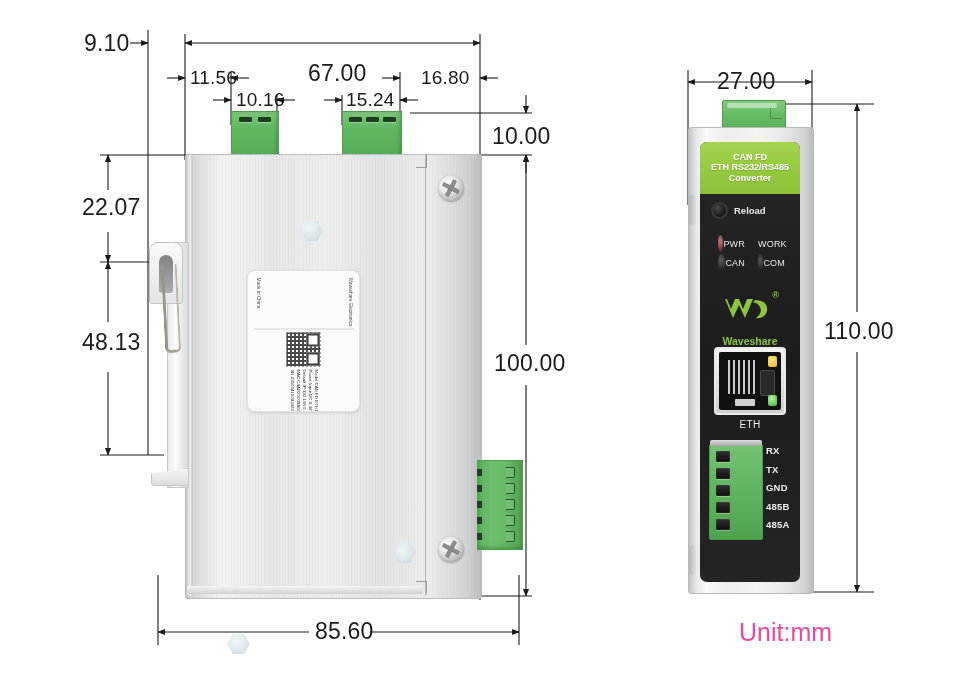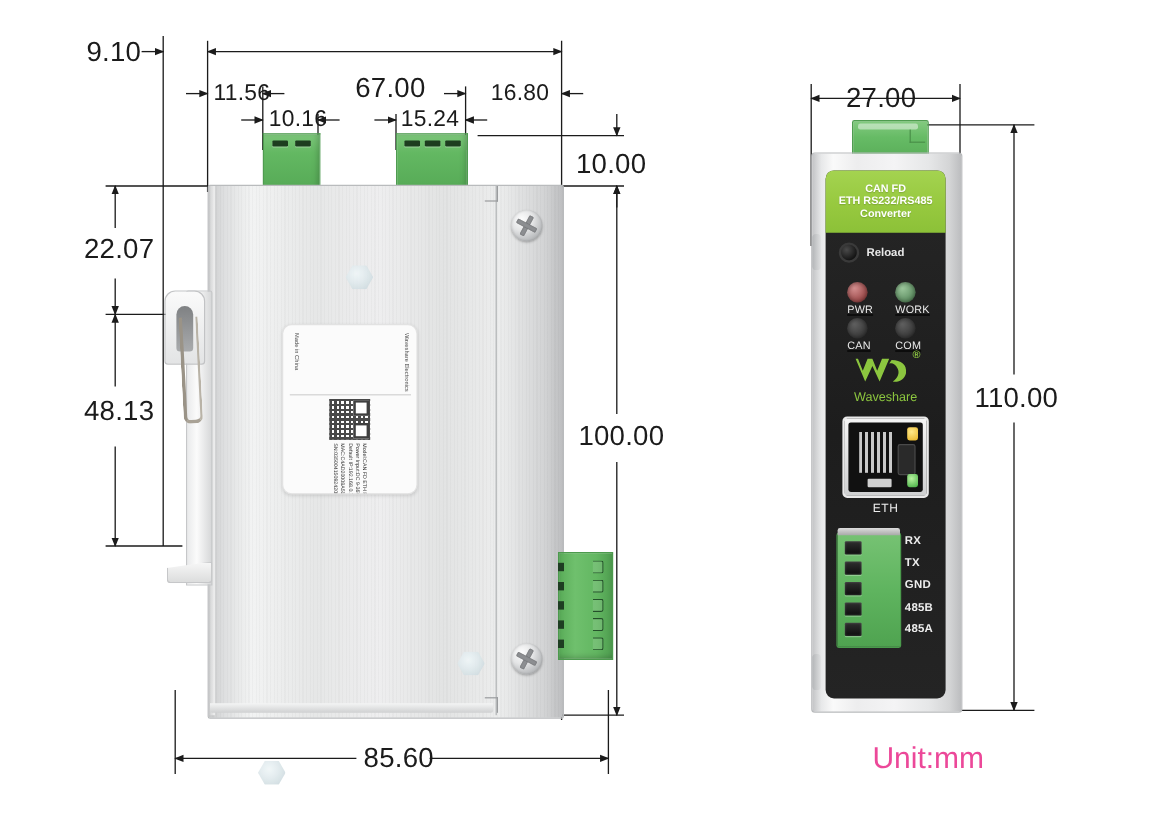--- a/index.html
+++ b/index.html
@@ -9,21 +9,21 @@
   }
   body {
     width: 960px;
     height: 688px;
     position: relative;
     font-family: "Liberation Sans", sans-serif;
     overflow: hidden;
   }
   #stage {
     position: absolute;
-    left: 0; top: 0;
+    left: 12px; top: 0;
     width: 908px; height: 688px;
   }
 
   
   .dim-text {
     position: absolute;
     font-family: "Liberation Sans", sans-serif;
     font-size: 23px;
     color: #1b1b1b;
     letter-spacing: 0.2px;
@@ -411,23 +411,22 @@
     width: 68px;
   }
   .led-row {
     display: flex;
     gap: 13px;
     margin-bottom: 2px;
   }
   .led-cell {
     width: 27px;
     display: flex;
-    flex-direction: column;
-    align-items: flex-start;
-    text-decoration: underline;
+    flex-direction: row;
+    align-items: center;
   }
   .led {
     width: 17px; height: 17px;
     border-radius: 50%;
     box-shadow: inset 0 0 4px rgba(0,0,0,.45);
   }
   .led.pwr  { background: radial-gradient(circle at 35% 30%, #d48f8f, #9c4a4a 70%, #6c3232); }
   .led.work { background: radial-gradient(circle at 35% 30%, #9cc79c, #5f8f63 70%, #3f6344); }
   .led.off  { background: radial-gradient(circle at 35% 30%, #606060, #3a3a3a 70%, #2a2a2a); }
   .led-label {
@@ -452,22 +451,22 @@
   .brand-r {
     position: absolute;
     right: -1px; top: -4px;
     color: #8cc63f;
     font-size: 9px;
     font-weight: bold;
   }
   .brand-name {
     color: #8cc63f;
     font-size: 10.5px;
-    font-weight: normal;
-    margin-top: 1px;
+    font-weight: bold;
+    margin-top: 11px;
   }
   .eth-port {
     position: absolute;
     left: 14px; top: 205px;
     width: 72px; height: 68px;
     background: linear-gradient(180deg,#f4f4f4,#cfd0d1);
     border: 2px solid #e9e9e9;
     border-radius: 4px;
     box-sizing: border-box;
     padding: 3px;

